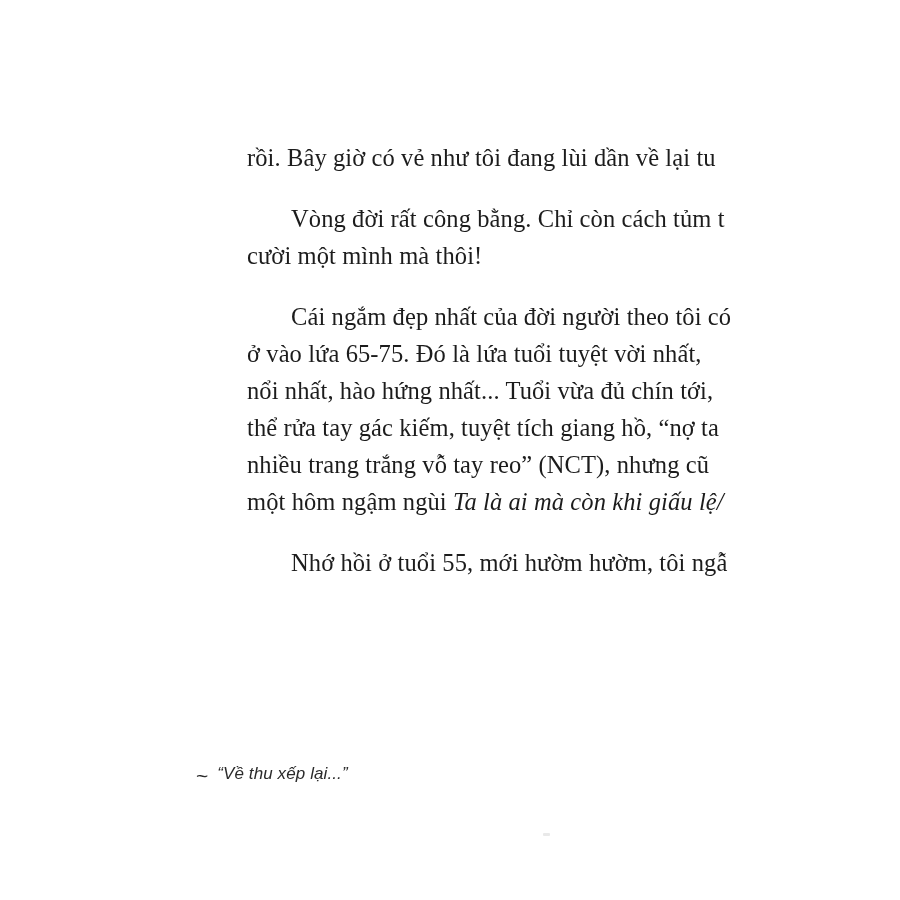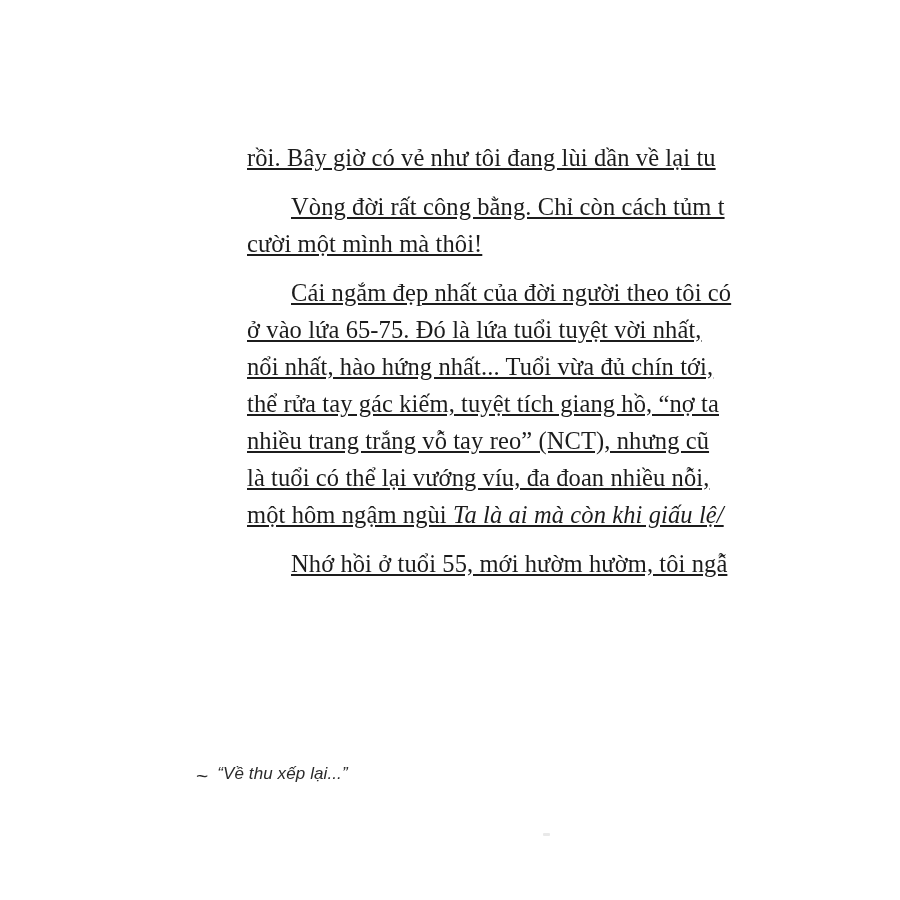--- a/index.html
+++ b/index.html
@@ -22,27 +22,26 @@
     width: 499px;
     color: #1c1c1c;
     font-size: 24.5px;
   }
   .text-line {
     white-space: nowrap;
     overflow: hidden;
     height: 37px;
     line-height: 37px;
     letter-spacing: 0.1px;
-    text-decoration: underline;
   }
   .indent {
     padding-left: 44px;
   }
   .para-start {
-    margin-top: 12px;
+    margin-top: 24px;
   }
   .it {
     font-style: italic;
   }
   .running-footer {
     position: absolute;
     left: 196px;
     top: 762px;
     height: 24px;
     line-height: 24px;
@@ -85,21 +84,20 @@
     <div class="text-line"><span>rồi. Bây giờ có vẻ như tôi đang lùi dần về lại tu</span></div>
 
     <div class="text-line indent para-start"><span>Vòng đời rất công bằng. Chỉ còn cách tủm t</span></div>
     <div class="text-line"><span>cười một mình mà thôi!</span></div>
 
     <div class="text-line indent para-start"><span>Cái ngắm đẹp nhất của đời người theo tôi có</span></div>
     <div class="text-line"><span>ở vào lứa 65-75. Đó là lứa tuổi tuyệt vời nhất,</span></div>
     <div class="text-line"><span>nổi nhất, hào hứng nhất... Tuổi vừa đủ chín tới,</span></div>
     <div class="text-line"><span>thể rửa tay gác kiếm, tuyệt tích giang hồ, “nợ ta</span></div>
     <div class="text-line"><span>nhiều trang trắng vỗ tay reo” (NCT), nhưng cũ</span></div>
-    <div class="text-line"><span>là tuổi có thể lại vướng víu, đa đoan nhiều nỗi,</span></div>
     <div class="text-line"><span>một hôm ngậm ngùi </span><span class="it">Ta là ai mà còn khi giấu lệ/</span></div>
 
     <div class="text-line indent para-start"><span>Nhớ hồi ở tuổi 55, mới hườm hườm, tôi ngẫ</span></div>
 
   </div>
 
   <div class="running-footer">
     <span class="footer-ornament">~</span>
     <span class="footer-title">“Về thu xếp lại...”</span>
   </div>

